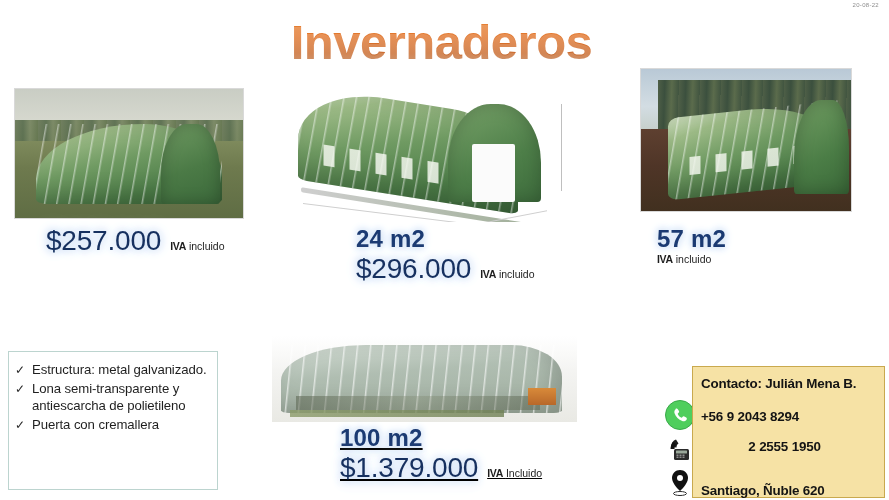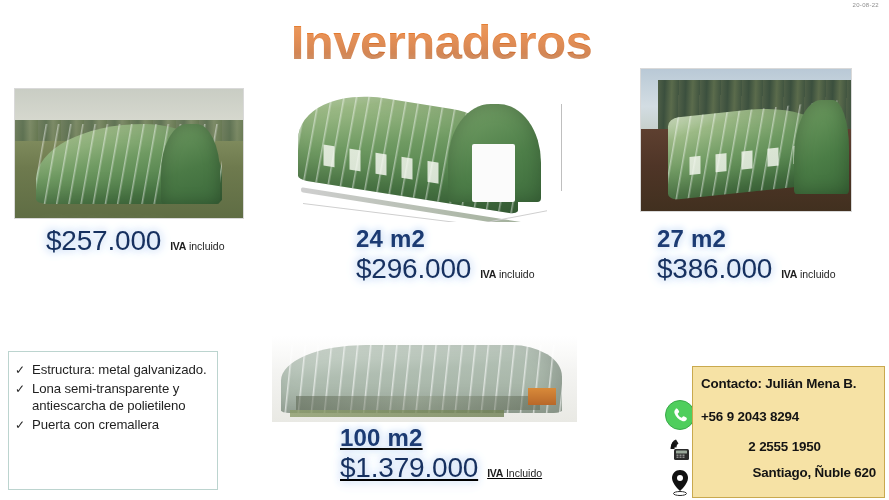--- a/index.html
+++ b/index.html
@@ -170,21 +170,21 @@
   .contact-line {
     font-size: 13.4px;
     font-weight: bold;
     color: #141414;
     letter-spacing: -.2px;
     line-height: 1.1;
   }
   .c-name  { margin-top: 3px; }
   .c-cell  { margin-top: 18px; }
   .c-tel   { margin-top: 16px; text-align: center; padding-right: 8px;}
-  .c-addr  { margin-top: 11px; text-align: right; }
+  .c-addr  { margin-top: 29px; }
 
   .icon-col {
     position: absolute;
     left: 664px;
     top: 399px;
     width: 34px;
     height: 99px;
   }
   .icon-wrap { position: absolute; left: 0; width: 34px; height: 31px; }
   .ic-wa   { top: 0; }
@@ -282,23 +282,22 @@
       </div>
       <div class="windows" style="left:16%; top:58%; width:68%; height:13%; transform:skewY(-6deg); opacity:.88;"></div>
       <div style="position:absolute; right:1%; top:22%; width:26%; height:66%;
                   border-radius:50% 30% 5% 5% / 62% 52% 5% 5%;
                   background:linear-gradient(150deg,#74a065 0%, #4b7d46 60%, #3b6a39 100%);
                   box-shadow: inset 0 0 18px rgba(0,0,0,.26);"></div>
     </div>
   </div>
 
   <div class="price-block" style="left:657px; top:225px;">
-    <div class="sqm">27 m2</div>
+    <div class="sqm">57 m2</div>
     <div class="amount-row">
-      <div class="amount">$386.000</div>
       <div class="iva">
         <b>IVA</b>
         <span>incluido</span>
       </div>
     </div>
   </div>
 
   <div class="photo" style="left:272px; top:336px; width:305px; height:86px; background:#ffffff;">
     <div class="scene">
       <div class="sky" style="height:100%; background:linear-gradient(180deg,#ffffff 0%, #f4f4f2 40%, #e9e9e4 100%);"></div>

